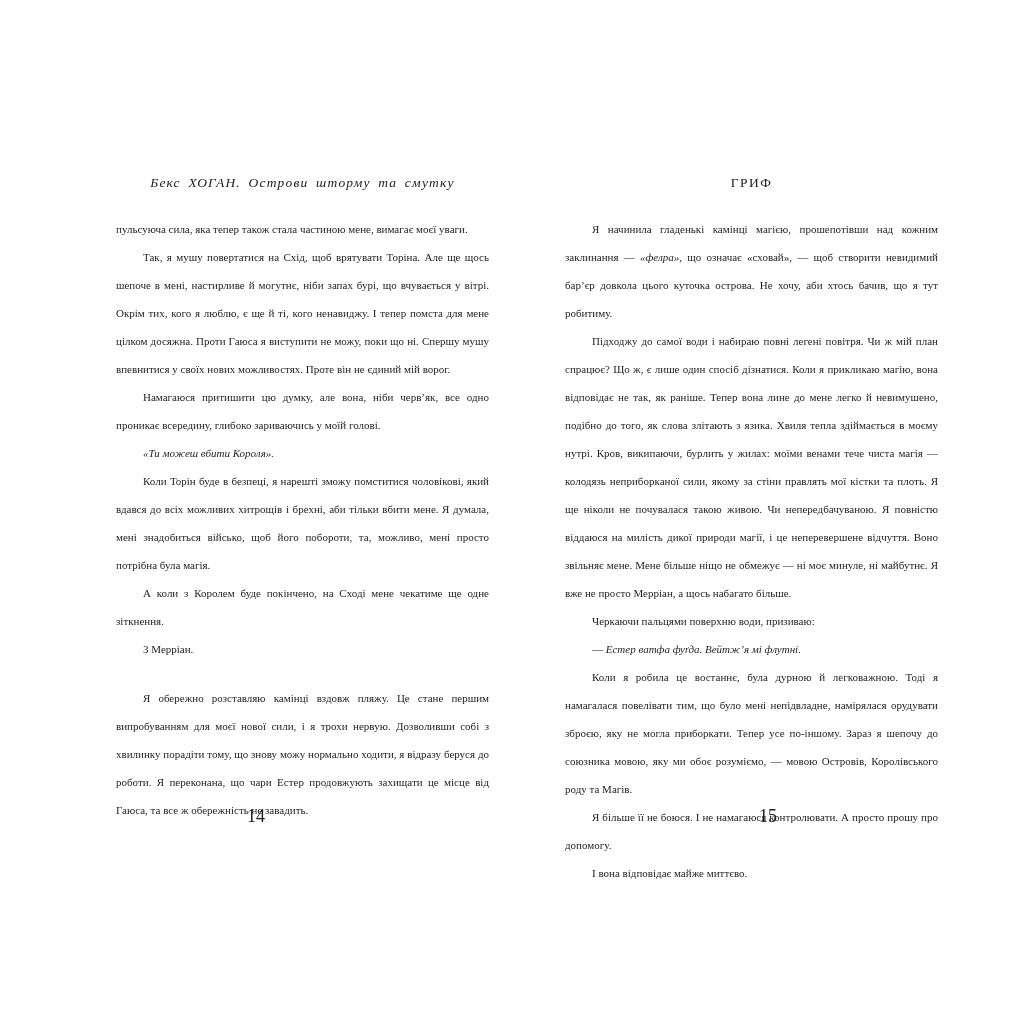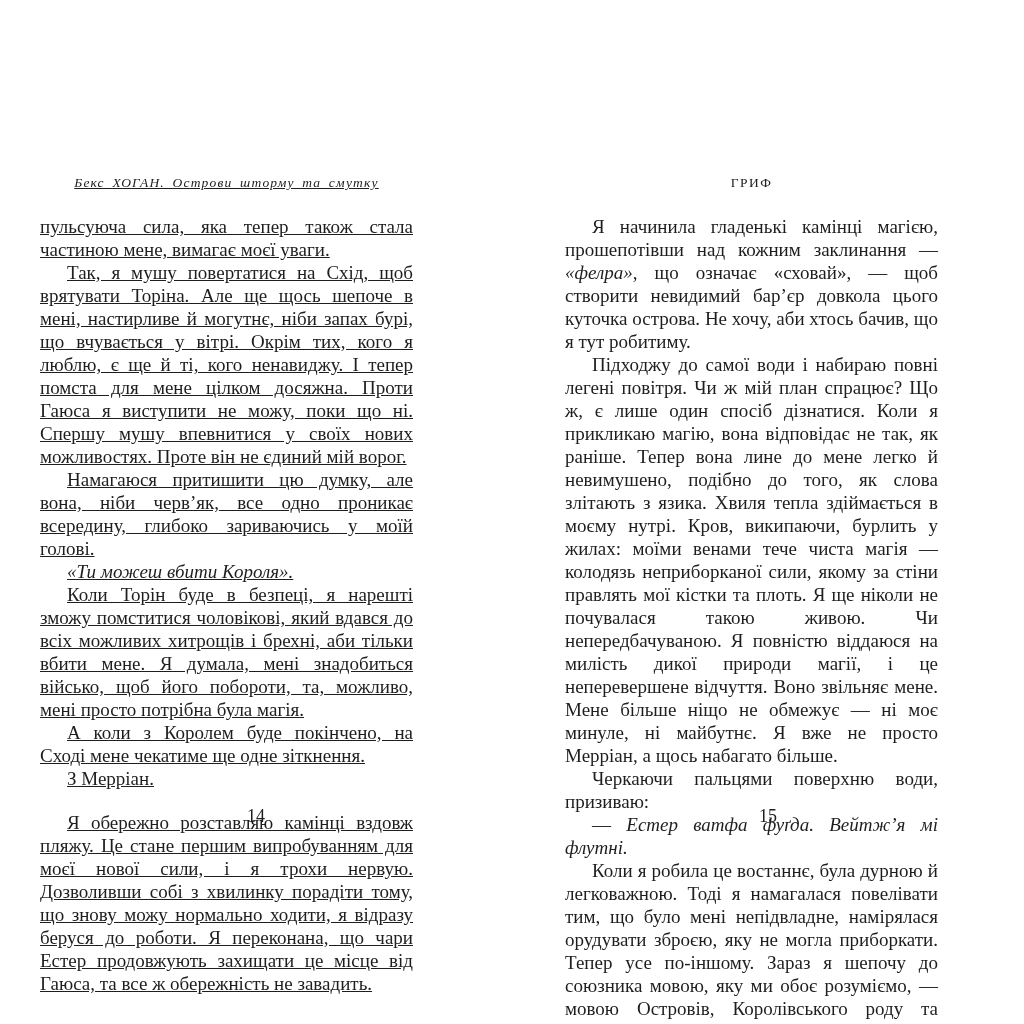--- a/index.html
+++ b/index.html
@@ -22,43 +22,43 @@
   .page {
     position: relative;
     width: 512px;
     height: 1024px;
     box-sizing: border-box;
     padding-top: 174px;
   }
   .page-inner {
     width: 373px;
   }
-  .page-left .page-inner  { margin-left: 40px; text-decoration: underline; }
+  .page-left .page-inner  { margin-left: 116px; }
   .page-right .page-inner { margin-left: 53px; font-family: Liberation Serif, serif; }
 
   .running-header {
     text-align: center;
     font-size: 13.5px;
     line-height: 18px;
     margin-bottom: 23px;
     white-space: nowrap;
     color: #222222;
   }
   .running-header.book-title {
     font-style: italic;
     letter-spacing: 1.2px;
     word-spacing: 3px;
   }
   .running-header.chapter-title {
     letter-spacing: 1.5px;
   }
 
   .body-text {
-    font-size: 19px;
-    line-height: 23px;
+    font-size: 11px;
+    line-height: 28px;
     text-align: justify;
   }
   .body-text p {
     margin: 0;
     padding: 0;
     text-indent: 27px;
   }
   .body-text p.noindent { text-indent: 0; }
   .body-text p.section-gap { margin-top: 20.8px; }
   .it { font-style: italic; }

